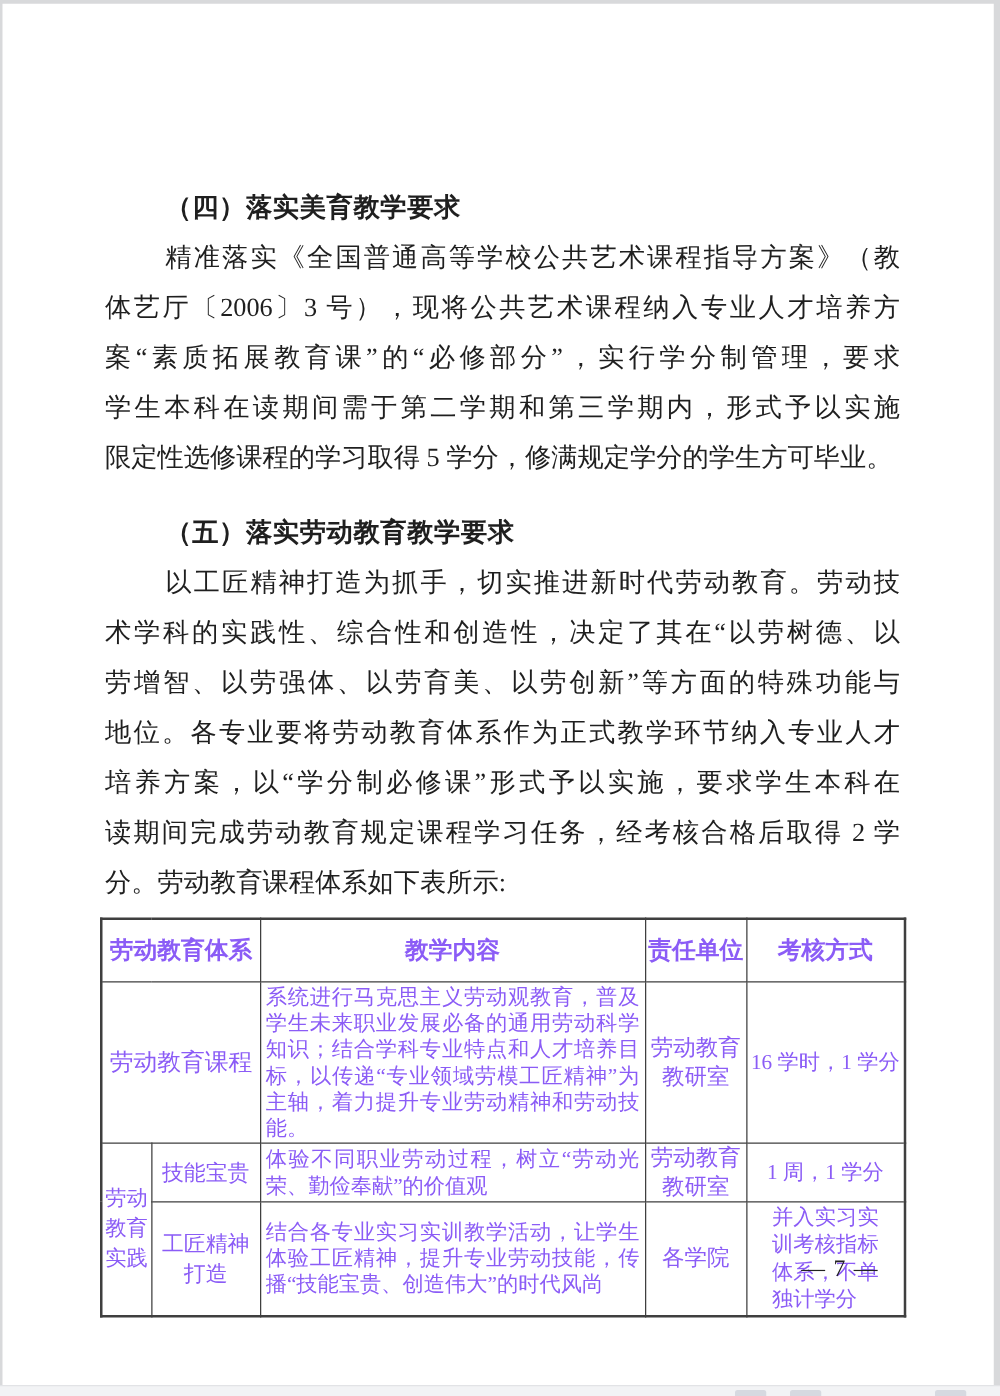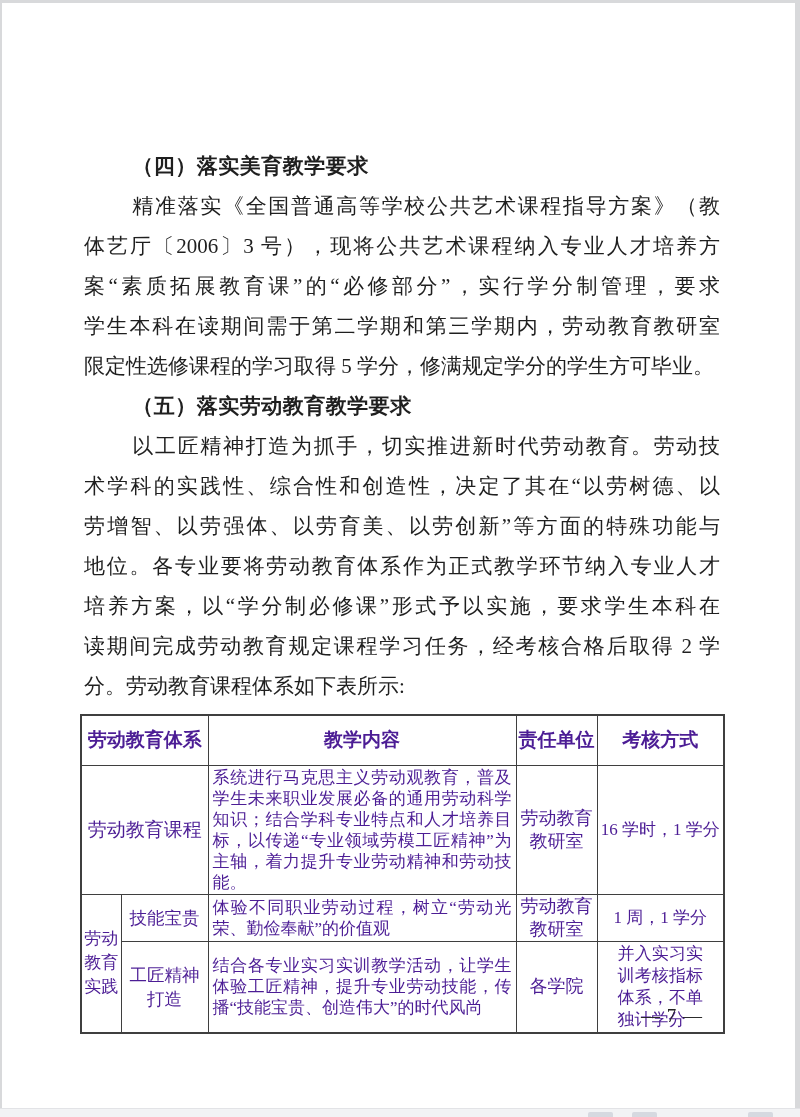--- a/index.html
+++ b/index.html
@@ -33,21 +33,21 @@
   }
   .heading {
     font-size: 21px;
     line-height: 40px;
     font-weight: bold;
     text-indent: 2.3em;
     letter-spacing: 0.5px;
     white-space: nowrap;
   }
   .heading.second {
-    margin-top: 0;
+    margin-top: 20px;
   }
   .para {
     font-size: 21px;
     line-height: 40px;
   }
   .para .line {
     text-align: justify;
     text-align-last: justify;
     text-justify: inter-character;
   }
@@ -57,21 +57,21 @@
   .para .line.last {
     text-align-last: left;
   }
   table.labor-table {
     margin-left: -4px;
     margin-top: 8px;
     border-collapse: collapse;
     table-layout: fixed;
     width: 643px;
     border: 2px solid #3f3f3f;
-    color: #4c1d95;
+    color: #8b5cf6;
   }
   table.labor-table td, table.labor-table th {
     border: 1px solid #3f3f3f;
     vertical-align: middle;
     overflow: hidden;
   }
   th.hcell {
     font-family: "Liberation Sans", "DejaVu Sans", sans-serif;
     font-weight: bold;
     font-size: 19px;
@@ -186,21 +186,21 @@
 
   <div class="page">
     <div class="content">
 
       <div class="section">
         <div class="heading">（四）落实美育教学要求</div>
         <div class="para">
             <div class="line first">精准落实《全国普通高等学校公共艺术课程指导方案》（教</div>
             <div class="line">体艺厅〔2006〕3 号），现将公共艺术课程纳入专业人才培养方</div>
             <div class="line">案“素质拓展教育课”的“必修部分”，实行学分制管理，要求</div>
-            <div class="line">学生本科在读期间需于第二学期和第三学期内，劳动教育教研室</div>
+            <div class="line">学生本科在读期间需于第二学期和第三学期内，形式予以实施</div>
             <div class="line last">限定性选修课程的学习取得 5 学分，修满规定学分的学生方可毕业。</div>
           </div>
       </div>
 
       <div class="section">
         <div class="heading second">（五）落实劳动教育教学要求</div>
         <div class="para">
             <div class="line first">以工匠精神打造为抓手，切实推进新时代劳动教育。劳动技</div>
             <div class="line">术学科的实践性、综合性和创造性，决定了其在“以劳树德、以</div>
             <div class="line">劳增智、以劳强体、以劳育美、以劳创新”等方面的特殊功能与</div>

